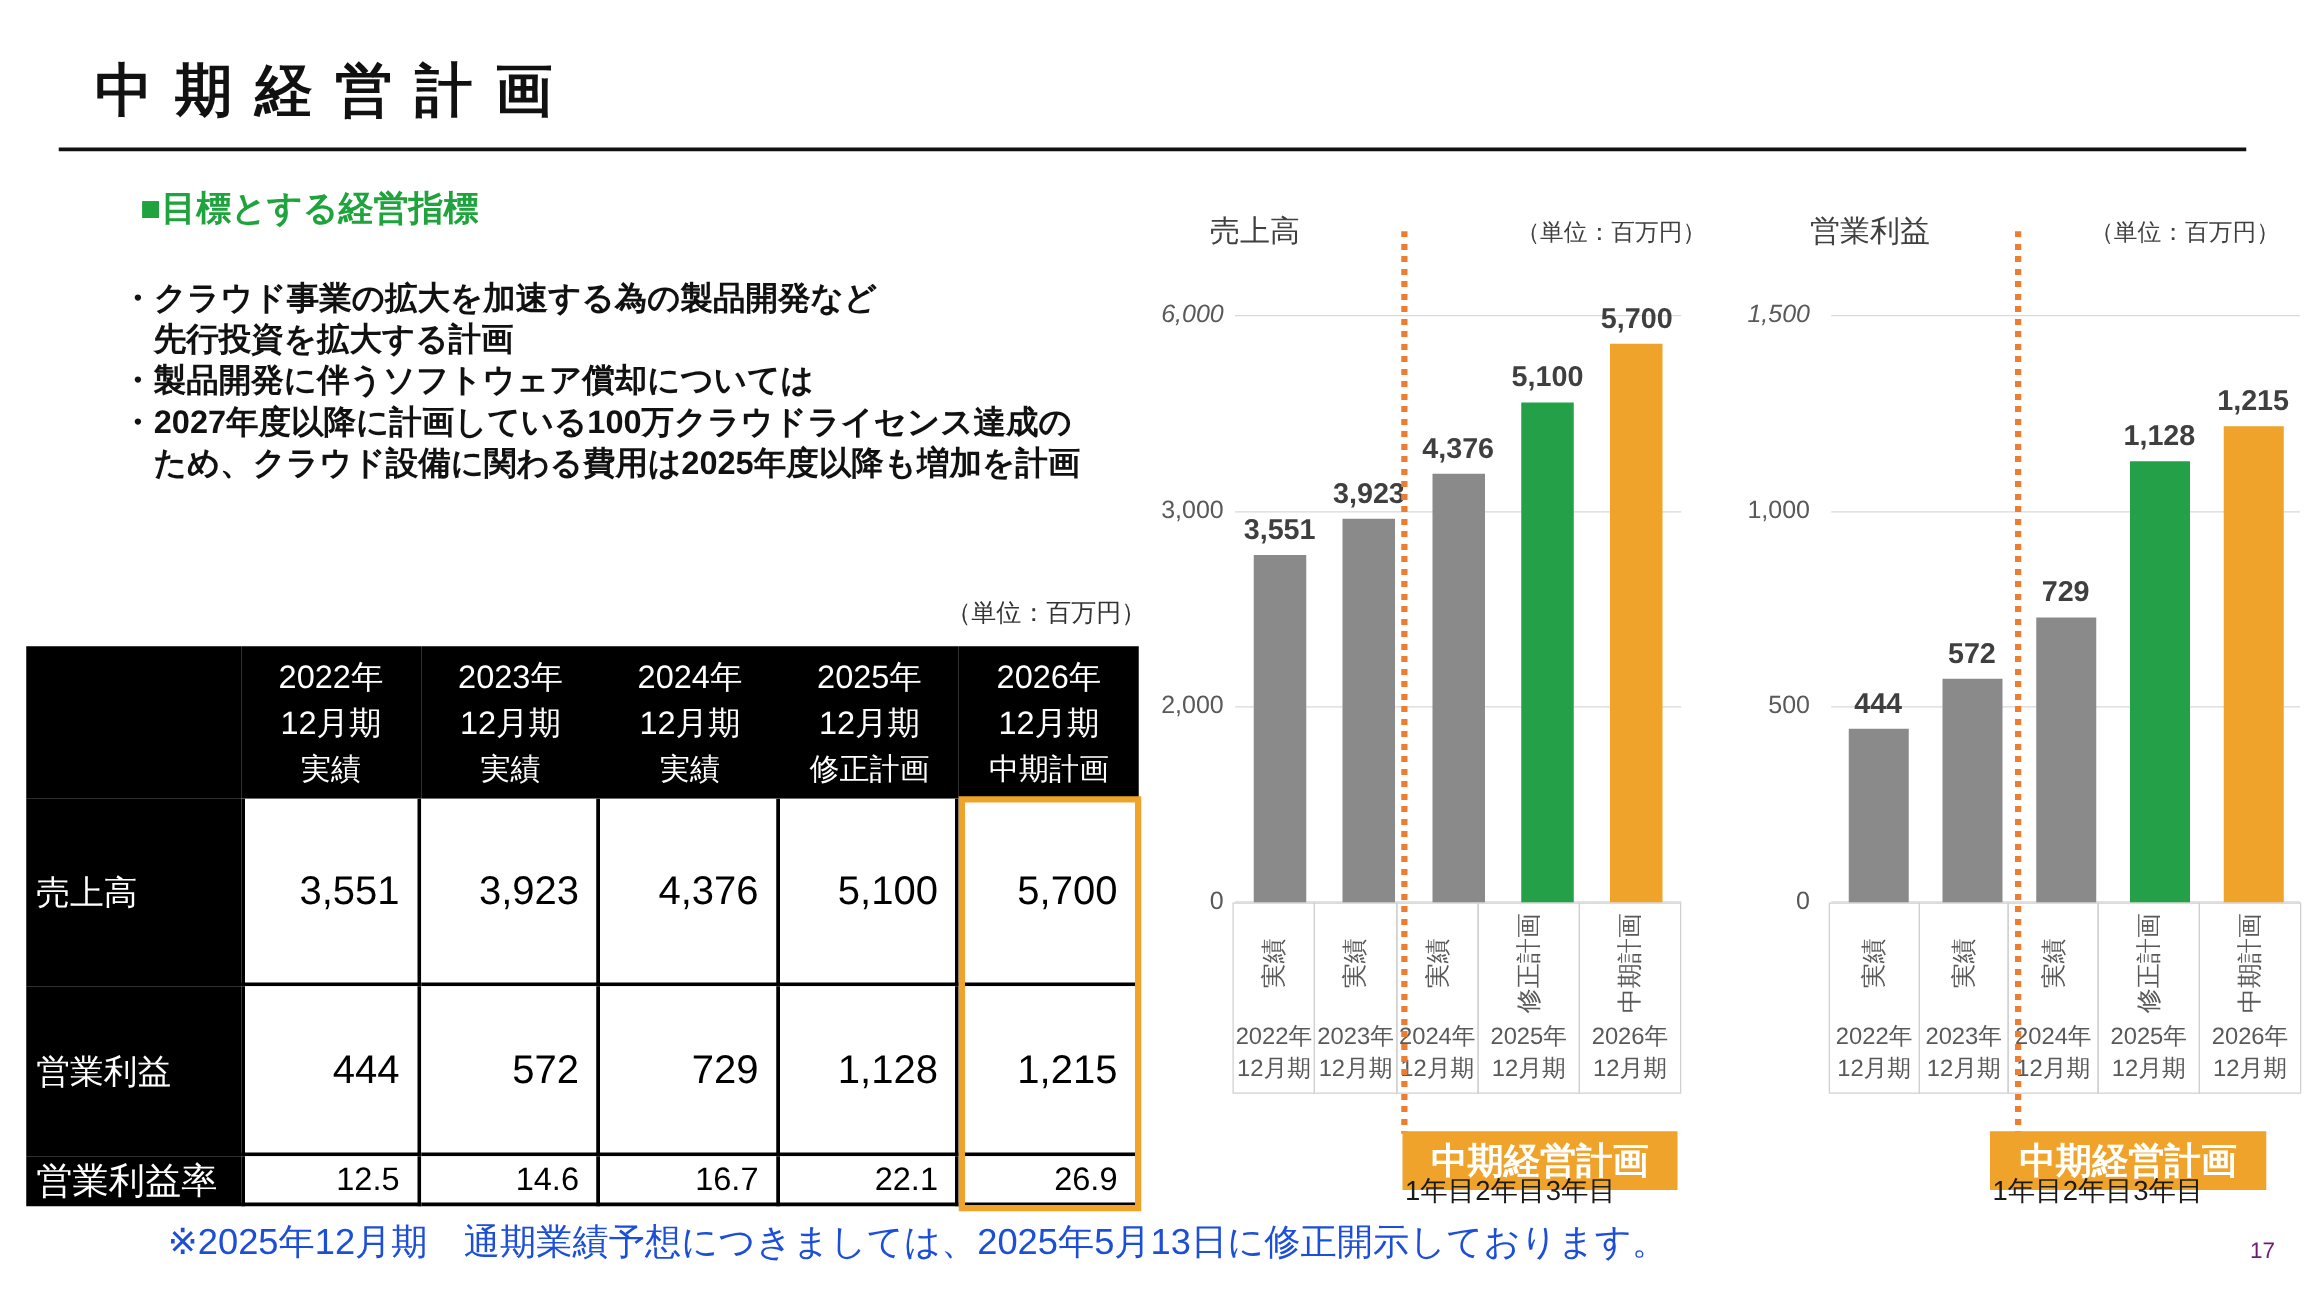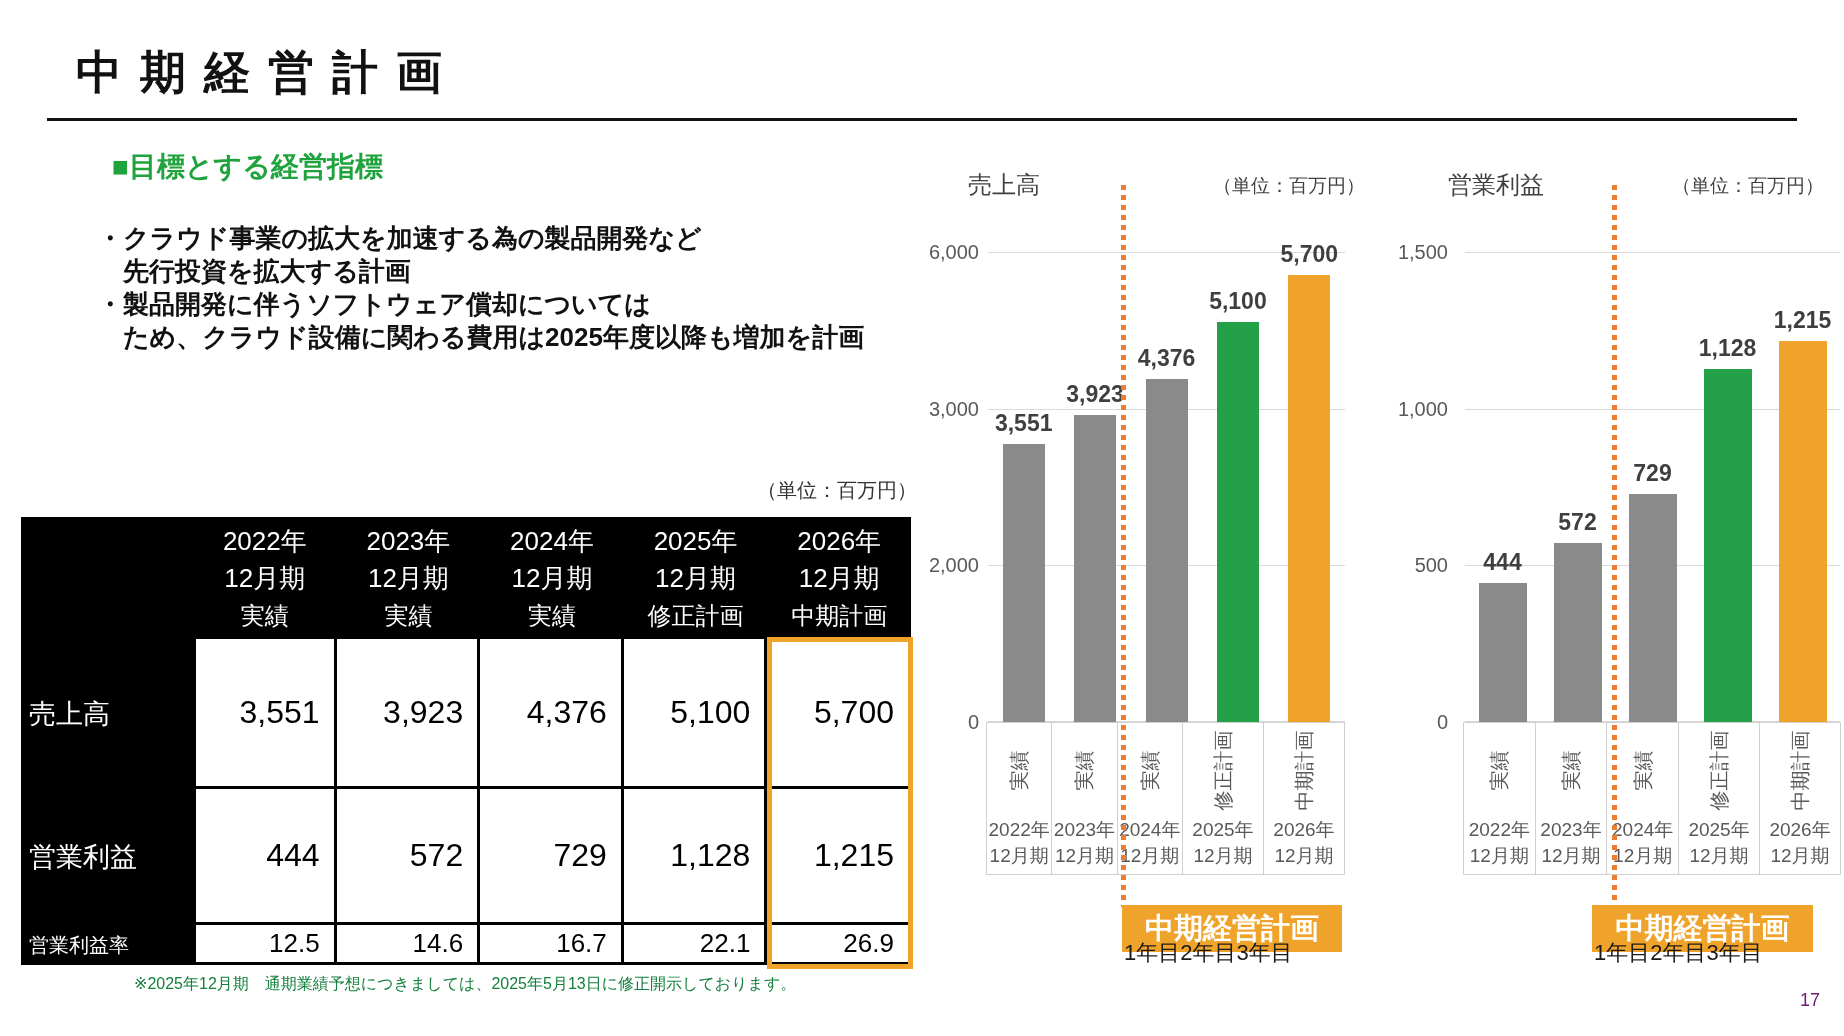--- a/index.html
+++ b/index.html
@@ -17,46 +17,46 @@
   .bullets .ind{padding-left:26px;}
 
   
   .table-unit{position:absolute;left:617px;top:477px;width:300px;text-align:right;font-size:20px;color:#333;}
   .table-wrap{position:absolute;left:21px;top:517px;width:890px;}
   .fin-table{display:grid;grid-template-columns:172px repeat(5,143.6px);grid-template-rows:122px 150px 136px 40px;}
   .hc{background:#000;color:#fff;display:flex;flex-direction:column;justify-content:center;align-items:center;line-height:37px;}
   .hc .hy{font-size:26px;}
   .hc .ht{font-size:24px;}
   .rl{background:#000;color:#fff;display:flex;align-items:center;padding-left:8px;font-size:27px;}
-  .rl.small{font-size:20px;}
+  .rl.small{font-size:29px;}
   .vc{background:#fff;color:#000;display:flex;align-items:center;justify-content:flex-end;padding-right:14px;border-right:3px solid #000;border-bottom:3px solid #000;font-size:32px;}
   .vc.first{border-left:3px solid #000;}
   .vc.small{font-size:26px;text-align:right;}
   .orange-box{position:absolute;left:746px;top:120px;width:146px;height:332px;border:5px solid #F0A32A;box-sizing:border-box;pointer-events:none;}
-  .footnote{position:absolute;left:134px;top:974px;font-size:16px;color:#15803d;white-space:nowrap;}
+  .footnote{position:absolute;left:134px;top:974px;font-size:29px;color:#1d4ed8;white-space:nowrap;}
 
   
   .chart{position:absolute;top:165px;height:822px;}
   .chart.c1{left:920px;width:445px;}
   .chart.c2{left:1395px;width:449px;}
   .chart-title{position:absolute;top:4px;font-size:24px;color:#404040;white-space:nowrap;}
   .c1 .chart-title{left:48px;}
   .c2 .chart-title{left:53px;}
   .chart-unit{position:absolute;top:8px;font-size:19px;color:#404040;white-space:nowrap;}
   .c1 .chart-unit{right:0px;}
   .c2 .chart-unit{right:20px;}
   .plot{position:absolute;top:87px;height:470px;}
   .c1 .plot{left:68px;width:357px;}
   .c2 .plot{left:70px;width:375px;}
   .gl{position:absolute;left:0;width:100%;height:1px;background:#d9d9d9;}
   .gl.g0{top:0;}.gl.g1{top:157px;}.gl.g2{top:313px;}.gl.g3{top:469px;}
   .ytick{position:absolute;font-size:20px;color:#595959;transform:translateY(-50%);white-space:nowrap;}
   .c1 .ytick{right:386px;}
   .c2 .ytick{right:396px;}
-  .yt0{top:87px;}.yt1{top:244px;}.yt2{top:400px;}.yt3{top:557px;}
+  .yt0{top:87px;font-style:italic;}.yt1{top:244px;}.yt2{top:400px;}.yt3{top:557px;}
   .cols{position:absolute;top:0;left:0;width:100%;height:470px;display:flex;align-items:flex-end;}
   .col{flex:1;display:flex;flex-direction:column;align-items:center;justify-content:flex-end;}
   .bar-label{font-size:23px;font-weight:800;color:#3f3f3f;margin-bottom:7px;white-space:nowrap;}
   .bar{width:42px;}
   .c2 .bar{width:48px;}
   .xboxes{position:absolute;top:557px;display:flex;}
   .c1 .xboxes{left:67px;width:358px;}
   .c2 .xboxes{left:69px;width:377px;}
   .xcell{flex:1;height:153px;border:1px solid #d0d0d0;margin-left:-1px;box-sizing:border-box;display:flex;flex-direction:column;align-items:center;}
   .rotwrap{height:94px;display:flex;align-items:center;justify-content:center;}
@@ -80,20 +80,21 @@
 
   <div class="slide-title">中期経営計画</div>
   <div class="title-rule"></div>
 
   <div class="kpi-heading">■目標とする経営指標</div>
 
   <div class="bullets">
     <div class="line">・クラウド事業の拡大を加速する為の製品開発など</div>
     <div class="line ind">先行投資を拡大する計画</div>
     <div class="line">・製品開発に伴うソフトウェア償却については</div>
+    <div class="line">・2027年度以降に計画している100万クラウドライセンス達成の</div>
     <div class="line ind">ため、クラウド設備に関わる費用は2025年度以降も増加を計画</div>
   </div>
 
   <div class="table-unit">（単位：百万円）</div>
 
   <div class="table-wrap">
     <div class="fin-table">
       <div class="hc"></div>
       <div class="hc">
         <span class="hy">2022年</span>

